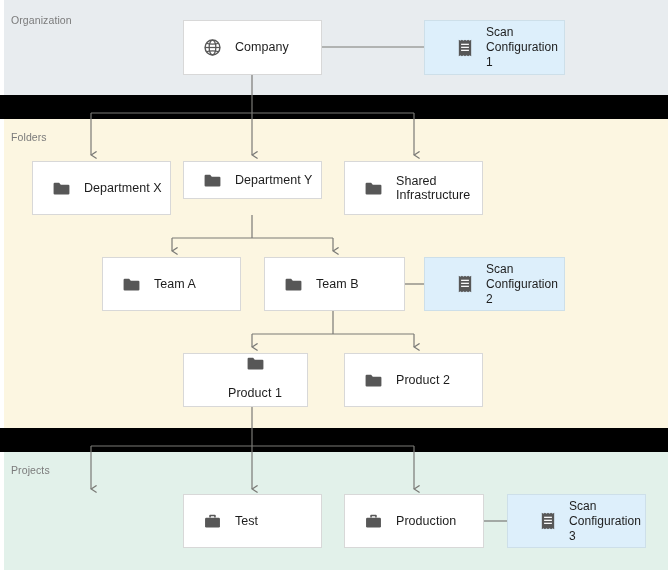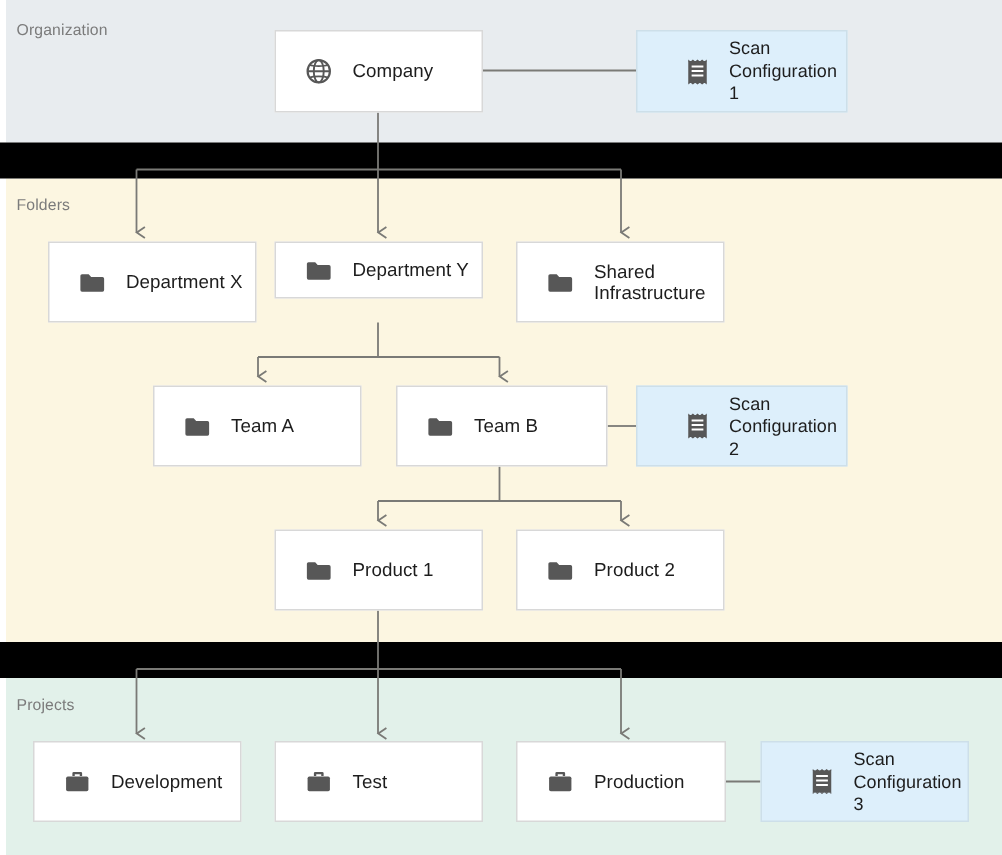--- a/index.html
+++ b/index.html
@@ -186,41 +186,34 @@
       <g stroke="#ffffff" stroke-width="1.5">
         <line x1="7.3" y1="7.6" x2="16.7" y2="7.6"></line>
         <line x1="7.3" y1="11.2" x2="16.7" y2="11.2"></line>
         <line x1="7.3" y1="14.8" x2="16.7" y2="14.8"></line>
       </g>
     </svg>
     <span class="node-label">Scan
 Configuration 2</span>
   </div>
 
-  <div class="node" style="left:183px;top:353px;width:139px;height:54px;">
+  <div class="node" style="left:183px;top:353px;width:125px;height:54px;flex-direction:column;">
     <svg class="ico" width="19" height="19" viewBox="0 0 24 24">
       <path d="M2,6.2 a1.4,1.4 0 0 1 1.4,-1.4 h5.6 l2.1,2.4 h9.5 a1.4,1.4 0 0 1 1.4,1.4 v9.6 a1.4,1.4 0 0 1 -1.4,1.4 h-17.2 a1.4,1.4 0 0 1 -1.4,-1.4 z" fill="#575757"></path>
     </svg>
     <span class="node-label">Product 1</span>
   </div>
 
   <div class="node" style="left:344px;top:353px;width:139px;height:54px;">
     <svg class="ico" width="19" height="19" viewBox="0 0 24 24">
       <path d="M2,6.2 a1.4,1.4 0 0 1 1.4,-1.4 h5.6 l2.1,2.4 h9.5 a1.4,1.4 0 0 1 1.4,1.4 v9.6 a1.4,1.4 0 0 1 -1.4,1.4 h-17.2 a1.4,1.4 0 0 1 -1.4,-1.4 z" fill="#575757"></path>
     </svg>
     <span class="node-label">Product 2</span>
   </div>
 
-  <div class="node" style="left:22px;top:494px;width:139px;height:54px;">
-    <svg class="ico" width="19" height="19" viewBox="0 0 24 24">
-      <path d="M9.0,3.4 h6.0 a1.1,1.1 0 0 1 1.1,1.1 v2.3 h-2.0 v-1.5 h-4.2 v1.5 h-2.0 v-2.3 a1.1,1.1 0 0 1 1.1,-1.1 z" fill="#575757"></path>
-      <rect x="2.6" y="7.2" width="18.8" height="12.4" rx="1.5" fill="#575757"></rect>
-    </svg>
-    <span class="node-label">Development</span>
-  </div>
 
   <div class="node" style="left:183px;top:494px;width:139px;height:54px;">
     <svg class="ico" width="19" height="19" viewBox="0 0 24 24">
       <path d="M9.0,3.4 h6.0 a1.1,1.1 0 0 1 1.1,1.1 v2.3 h-2.0 v-1.5 h-4.2 v1.5 h-2.0 v-2.3 a1.1,1.1 0 0 1 1.1,-1.1 z" fill="#575757"></path>
       <rect x="2.6" y="7.2" width="18.8" height="12.4" rx="1.5" fill="#575757"></rect>
     </svg>
     <span class="node-label">Test</span>
   </div>
 
   <div class="node" style="left:344px;top:494px;width:140px;height:54px;">

